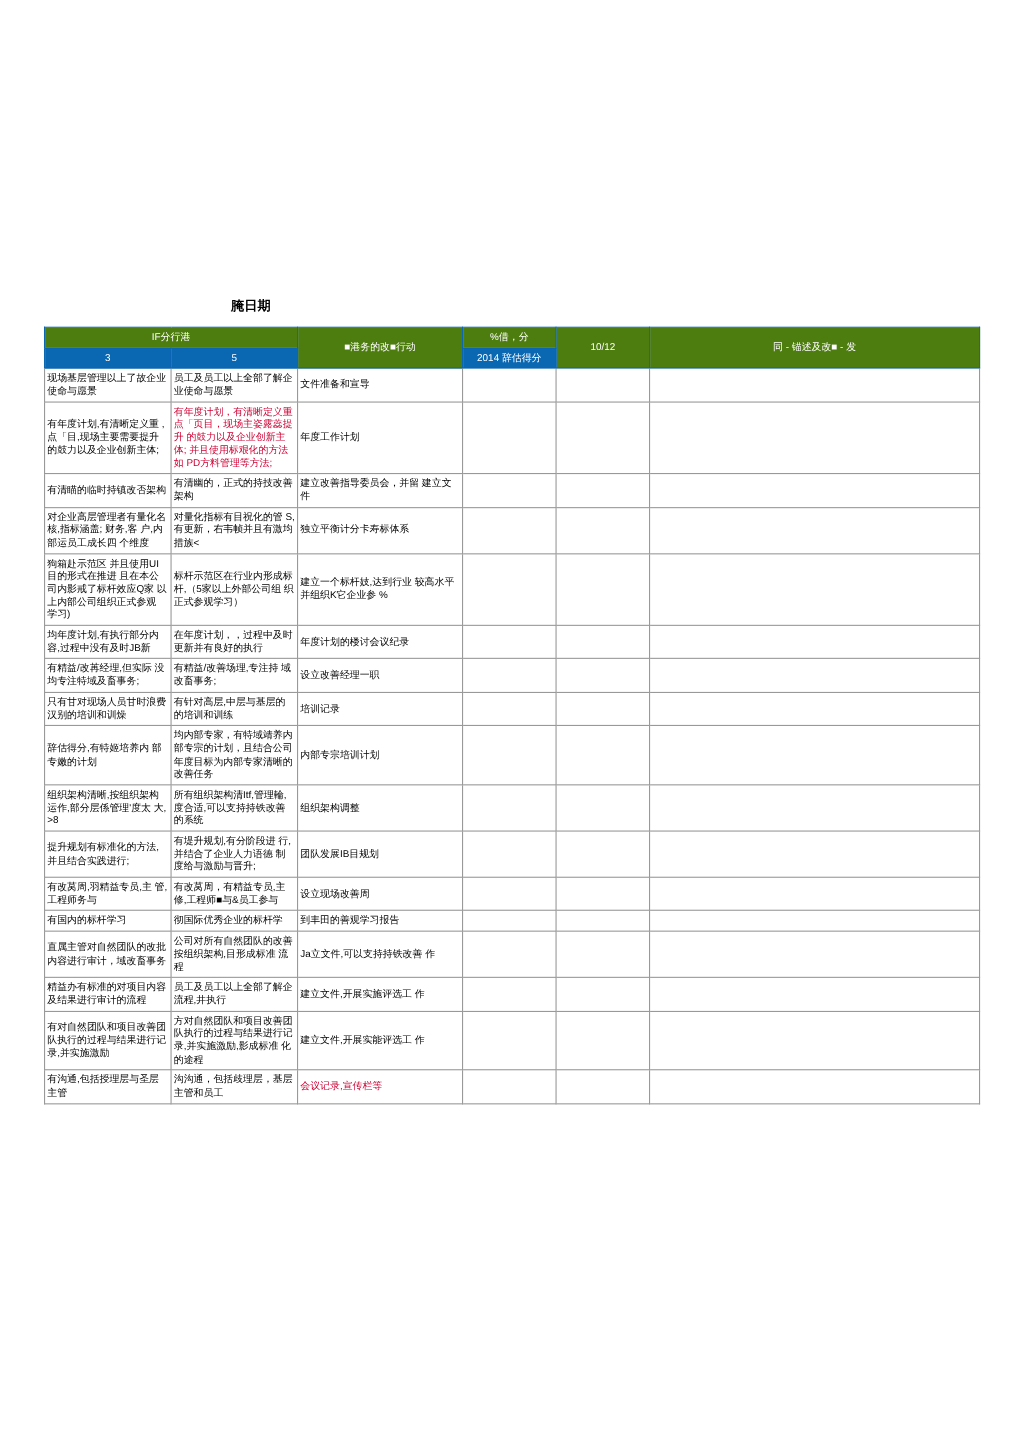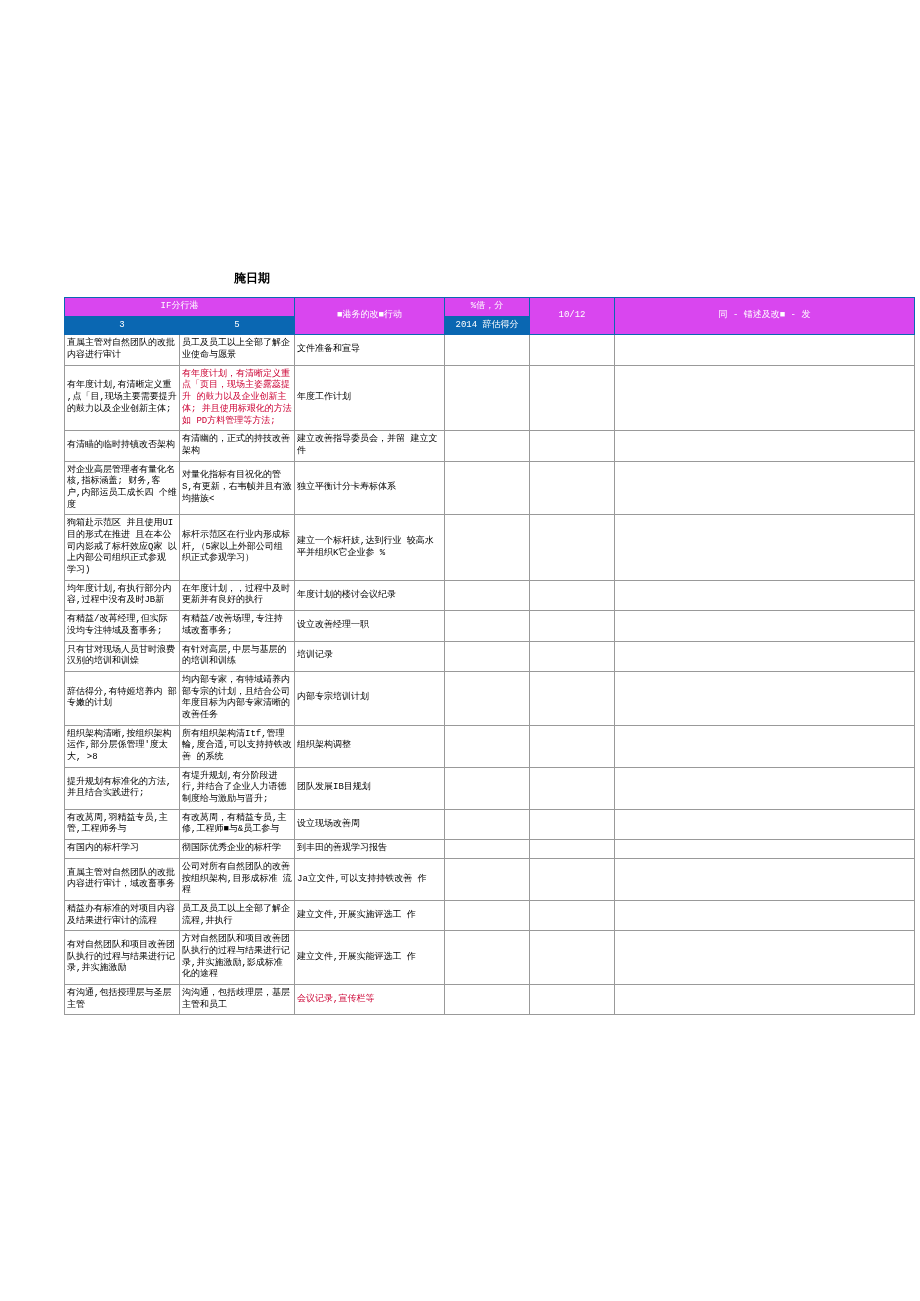--- a/index.html
+++ b/index.html
@@ -3,22 +3,21 @@
 <meta charset="utf-8">
 <style>
   body {
     margin: 0;
     padding: 0;
     font-family: "Microsoft YaHei", Arial, sans-serif;
     background: #fff;
     width: 920px;
   }
   .page {
-    padding: 40px 40px 40px 64px;
-    font-family: Liberation Mono, monospace;
+    padding: 40px 40px 40px 40px;
   }
   .date-label {
     font-size: 12px;
     color: #000;
     font-weight: bold;
     margin: 230px 0 10px 170px;
   }
   table {
     border-collapse: collapse;
     width: 100%;
@@ -32,21 +31,21 @@
   col.cpct { width: 85px; }
   col.csco { width: 85px; }
   col.cdesc { width: 300px; }
 
   th, td {
     border: 1px solid #999;
     padding: 3px 2px;
     vertical-align: middle;
   }
   thead tr.hr1 th {
-    background: #d946ef;
+    background: #4d7c0f;
     color: #fff;
     font-weight: normal;
     text-align: center;
     border-color: #0a67b2;
   }
   thead tr.hr2 th {
     background: #0a67b2;
     color: #fff;
     font-weight: normal;
     text-align: center;
@@ -80,21 +79,21 @@
         <th rowspan="2">同 - 锚述及改■ - 发</th>
       </tr>
       <tr class="hr2">
         <th>3</th>
         <th>5</th>
         <th>2014 辞估得分</th>
       </tr>
     </thead>
     <tbody id="tbody">
         <tr>
-          <td>直属主管对自然团队的改批内容进行审计</td>
+          <td>现场基层管理以上了故企业使命与愿景</td>
           <td>员工及员工以上全部了解企 业使命与愿景</td>
           <td>文件准备和宣导</td>
           <td class="cell-empty"></td>
           <td class="cell-empty"></td>
           <td class="cell-empty"></td>
         </tr>
         <tr>
           <td>有年度计划,有清晰定义重 ,点「目,现场主要需要提升    的鼓力以及企业创新主体;</td>
           <td class="red">有年度计划，有清晰定义重 点「页目，现场主姿露蕊提升 的鼓力以及企业创新主体;    并且使用标艰化的方法如   PD方料管理等方法;</td>
           <td>年度工作计划</td>

